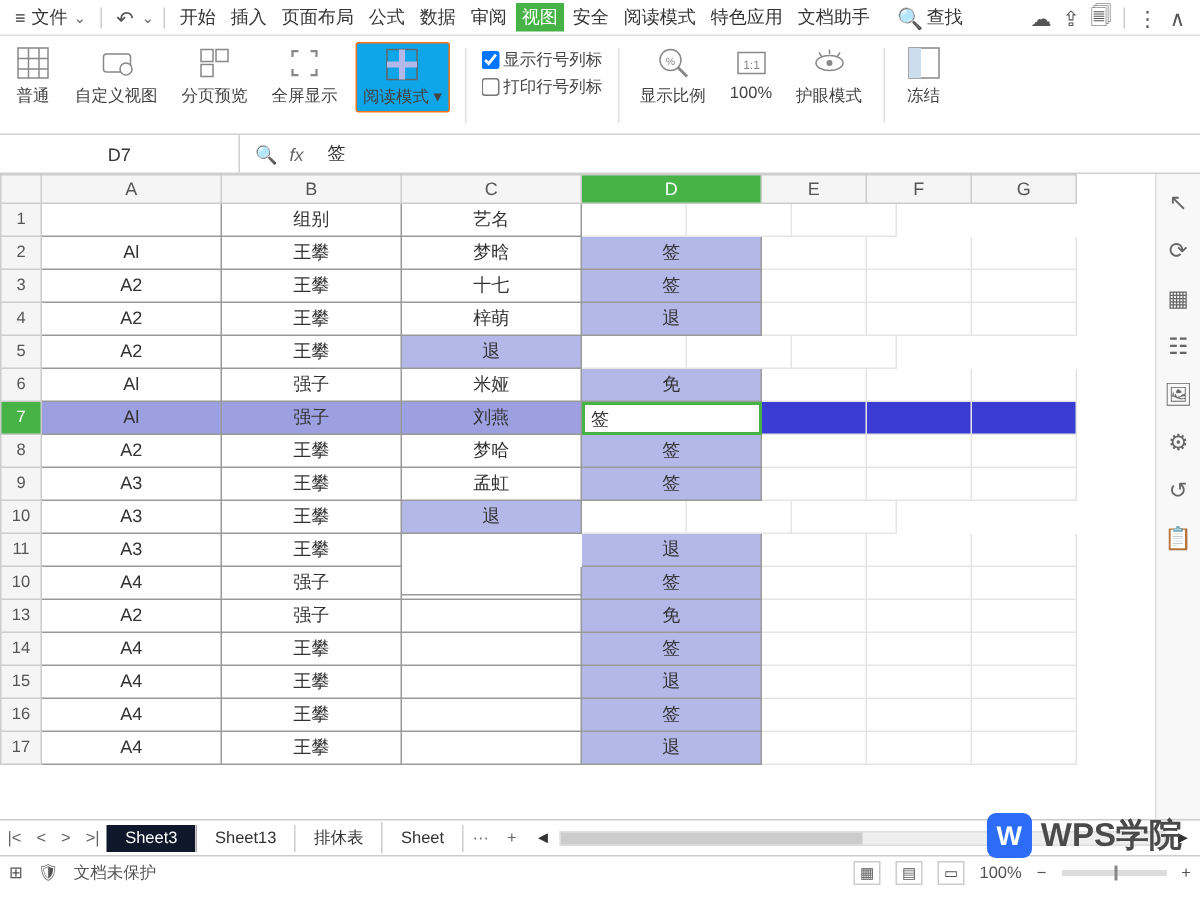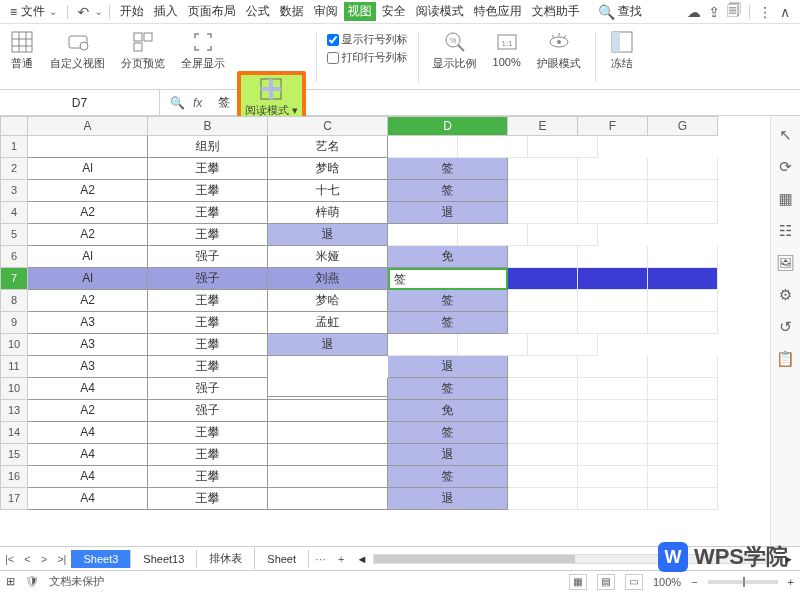--- a/index.html
+++ b/index.html
@@ -12,21 +12,21 @@
 .menubar .sep { width: 1px; height: 14px; background: #ccc; margin: 0 4px; }
 .menubar .mtab { font-size: 12px; padding: 0 4px; cursor: pointer; }
 .menubar .mtab.active { background: #47b347; color: #fff; padding: 1px 4px; }
 .menubar .spacer { flex: 1; }
 .menubar .ricon { width: 18px; height: 18px; display: flex; align-items: center; justify-content: center; color: #555; font-size: 14px; }
 
 
 .ribbon { display: flex; align-items: flex-start; height: 66px; padding: 4px 6px 0 6px; gap: 8px; border-bottom: 1px solid #d0d0d0; }
 .rgroup { display: flex; flex-direction: column; align-items: center; gap: 2px; padding: 2px 4px; font-size: 11px; color: #444; }
 .rgroup .icon { width: 24px; height: 24px; display: flex; align-items: center; justify-content: center; }
-.rgroup.active { background: #bef264; border: 4px solid #f97316; border-radius: 2px; margin-top: 43px; }
+.rgroup.active { background: #0ea5e9; border: 1px solid #f97316; border-radius: 2px; }
 .rgroup .lbl { font-size: 11px; }
 .rstack { display: flex; flex-direction: column; gap: 3px; padding-top: 4px; }
 .chk { display: flex; align-items: center; gap: 3px; font-size: 11px; color: #444; }
 .chk input { width: 12px; height: 12px; }
 .rvdiv { width: 1px; height: 50px; background: #e0e0e0; margin: 4px 2px; }
 
 
 .fbar { display: flex; align-items: center; height: 26px; border-bottom: 1px solid #d0d0d0; }
 .namebox { width: 160px; text-align: center; font-size: 12px; border-right: 1px solid #d0d0d0; height: 100%; display: flex; align-items: center; justify-content: center; }
 .fx-icons { display: flex; align-items: center; gap: 8px; padding: 0 10px; color: #666; }
@@ -50,21 +50,21 @@
 .active-cell { border: 2px solid #47b347; background: #fff !important; text-align: left; padding-left: 4px; line-height: 19px; }
 
 
 .sidepanel { width: 30px; background: #f8f8f8; border-left: 1px solid #ddd; display: flex; flex-direction: column; align-items: center; gap: 14px; padding-top: 10px; }
 .sidepanel .sicon { width: 18px; height: 18px; color: #666; display: flex; align-items: center; justify-content: center; font-size: 15px; }
 
 
 .sheettabs { display: flex; align-items: center; height: 24px; border-top: 1px solid #ccc; font-size: 11px; }
 .sheettabs .nav { padding: 0 5px; color: #666; }
 .sheettabs .tab { padding: 3px 12px; border-right: 1px solid #ccc; }
-.sheettabs .tab.active { background: #3b82f6; color: #fff; }
+.sheettabs .tab.active { background: #0f172a; color: #fff; }
 .sheettabs .more { padding: 0 6px; color: #666; }
 .sheettabs .hscroll { flex: 1; display: flex; align-items: center; padding: 0 6px; gap: 6px; }
 .sheettabs .track { flex: 1; height: 10px; background: #eee; border: 1px solid #ddd; position: relative; }
 .sheettabs .thumb { position: absolute; left: 0; top: 0; width: 50%; height: 100%; background: #ccc; }
 
 
 .status { display: flex; align-items: center; height: 22px; border-top: 1px solid #ccc; font-size: 11px; padding: 0 6px; gap: 10px; color: #555; }
 .status .spacer { flex: 1; }
 .status .vb { width: 18px; height: 16px; border: 1px solid #ccc; display: flex; align-items: center; justify-content: center; font-size: 10px; }
 

